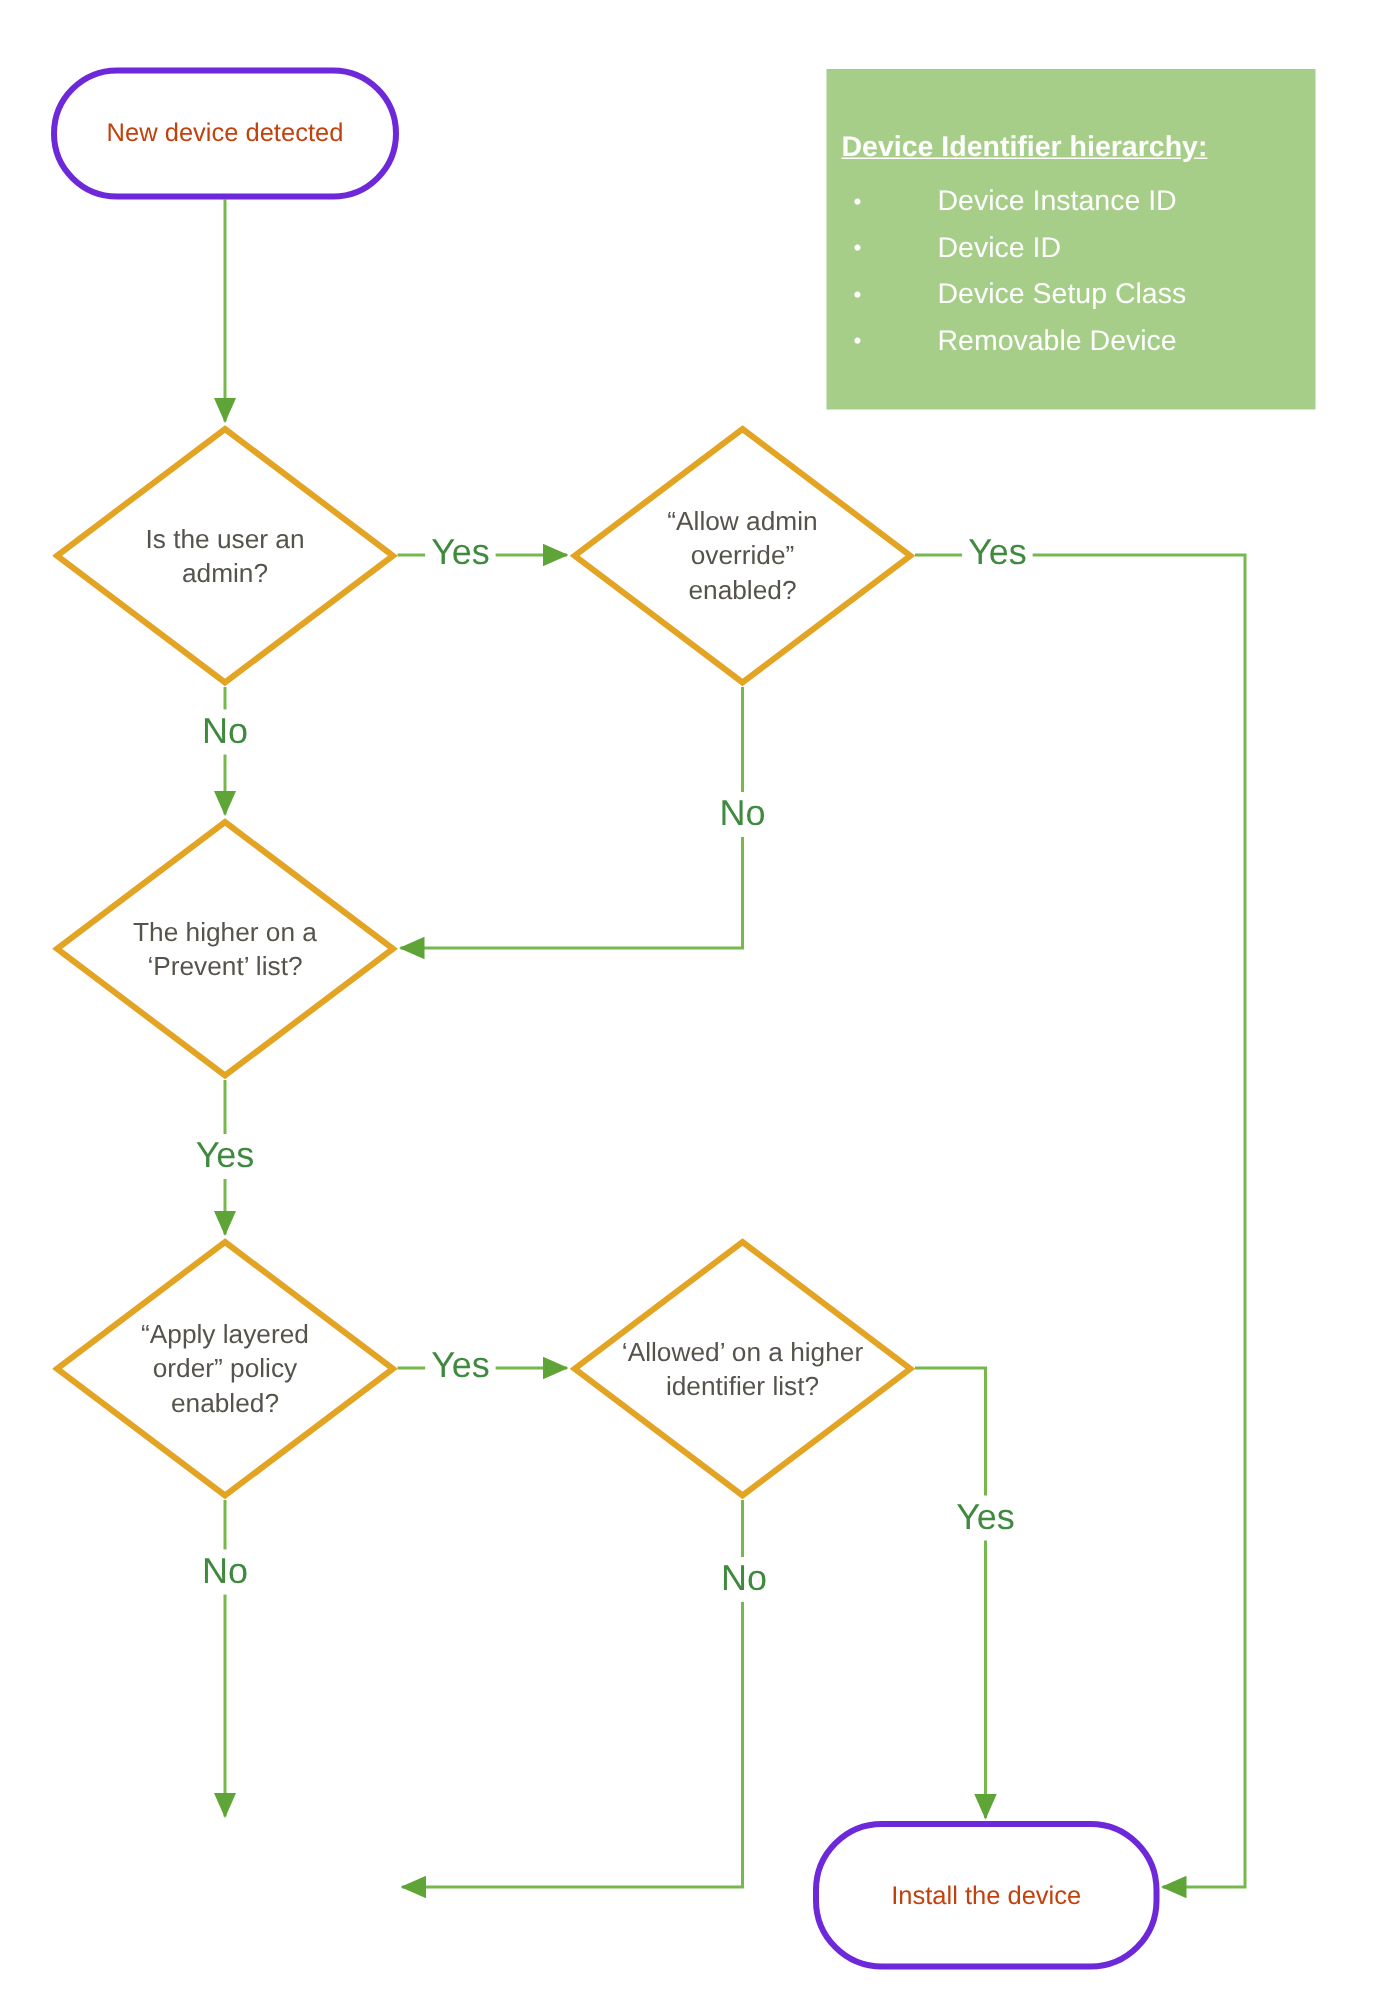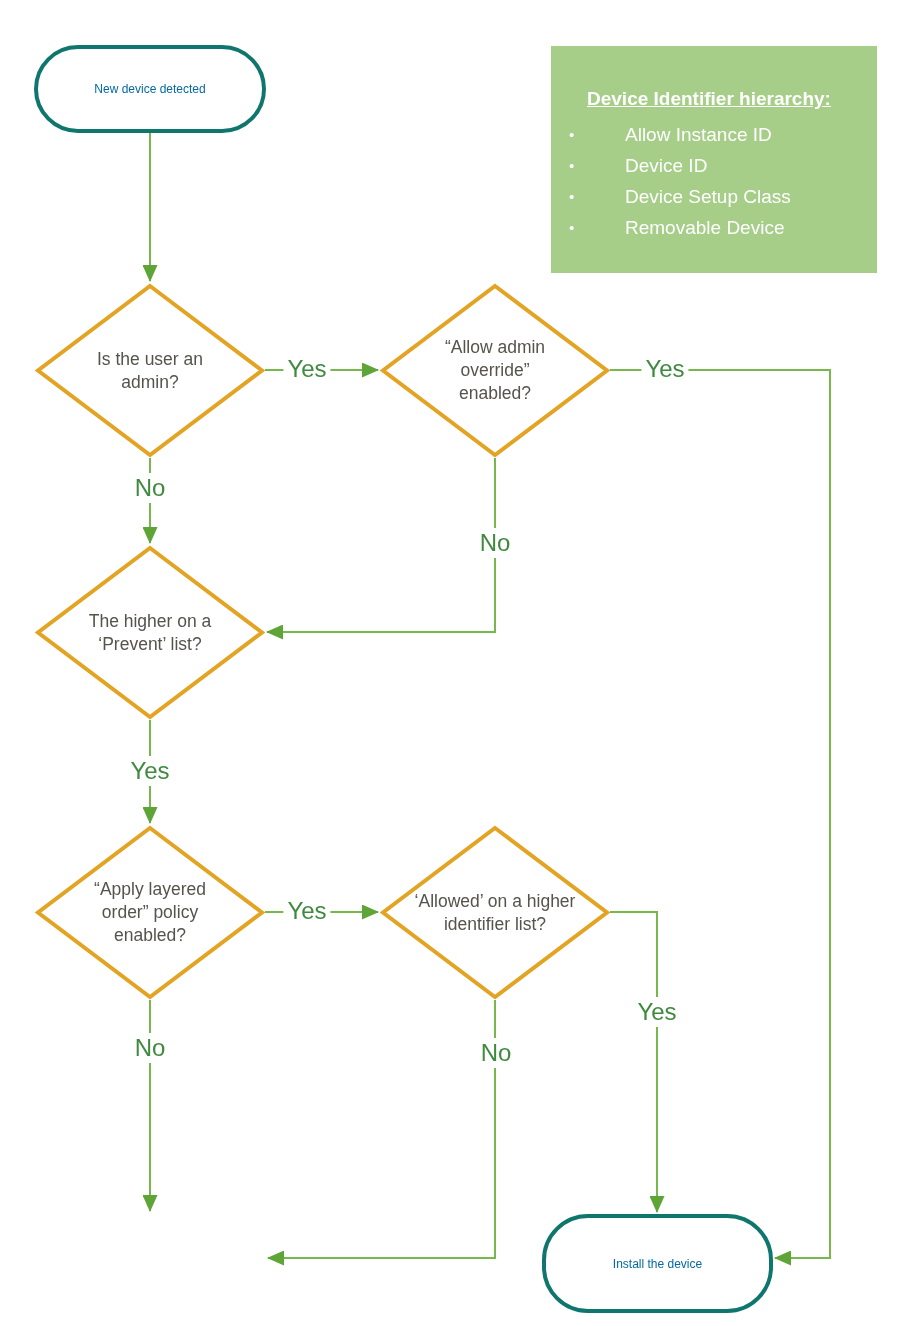--- a/index.html
+++ b/index.html
@@ -10,29 +10,29 @@
     background: #ffffff;
     font-family: "Liberation Sans", sans-serif;
     overflow: hidden;
   }
   
   #edges-svg { position: absolute; left: 0; top: 0; width: 924px; height: 1326px; }
 
   
   .terminal {
     position: absolute;
-    border: 4px solid #0f766e;
+    border: 4px solid #6d28d9;
     border-radius: 46px;
     background: #ffffff;
     display: flex;
     align-items: center;
     justify-content: center;
     text-align: center;
-    color: #0369a1;
-    font-size: 12px;
+    color: #c2410c;
+    font-size: 17px;
     box-sizing: border-box;
   }
   #node-start   { left: 34px;  top: 45px;   width: 232px; height: 88px; }
   #node-block   { left: 35px;  top: 1213px; width: 231px; height: 89px; }
   #node-install { left: 542px; top: 1214px; width: 231px; height: 99px; }
 
   
   .decision { position: absolute; width: 230px; height: 175px; }
   .decision svg { position: absolute; left: 0; top: 0; }
   .decision .dtext {
@@ -83,21 +83,20 @@
     background: #A6CE88;
     color: #ffffff;
     box-sizing: border-box;
     padding: 42px 14px 0 10px;
   }
   #info-title {
     font-size: 19px;
     font-weight: bold;
     text-decoration: underline;
     margin-bottom: 9px;
-    margin-left: 26px;
   }
   .info-item {
     display: flex;
     font-size: 19px;
     line-height: 31px;
   }
   .info-bullet { width: 56px; padding-left: 8px; font-size: 15px; }
 </style>
 </head>
 <body>
@@ -185,21 +184,21 @@
   <div class="edge-label" id="lbl-d3-yes">Yes</div>
   <div class="edge-label" id="lbl-d4-yes">Yes</div>
   <div class="edge-label" id="lbl-d4-no">No</div>
   <div class="edge-label" id="lbl-d5-no">No</div>
   <div class="edge-label" id="lbl-d5-yes">Yes</div>
 
   <div id="info-box">
     <div id="info-title">Device Identifier hierarchy:</div>
     <div class="info-item">
       <span class="info-bullet">•</span>
-      <span>Allow Instance ID</span>
+      <span>Device Instance ID</span>
     </div>
     <div class="info-item">
       <span class="info-bullet">•</span>
       <span>Device ID</span>
     </div>
     <div class="info-item">
       <span class="info-bullet">•</span>
       <span>Device Setup Class</span>
     </div>
     <div class="info-item">

